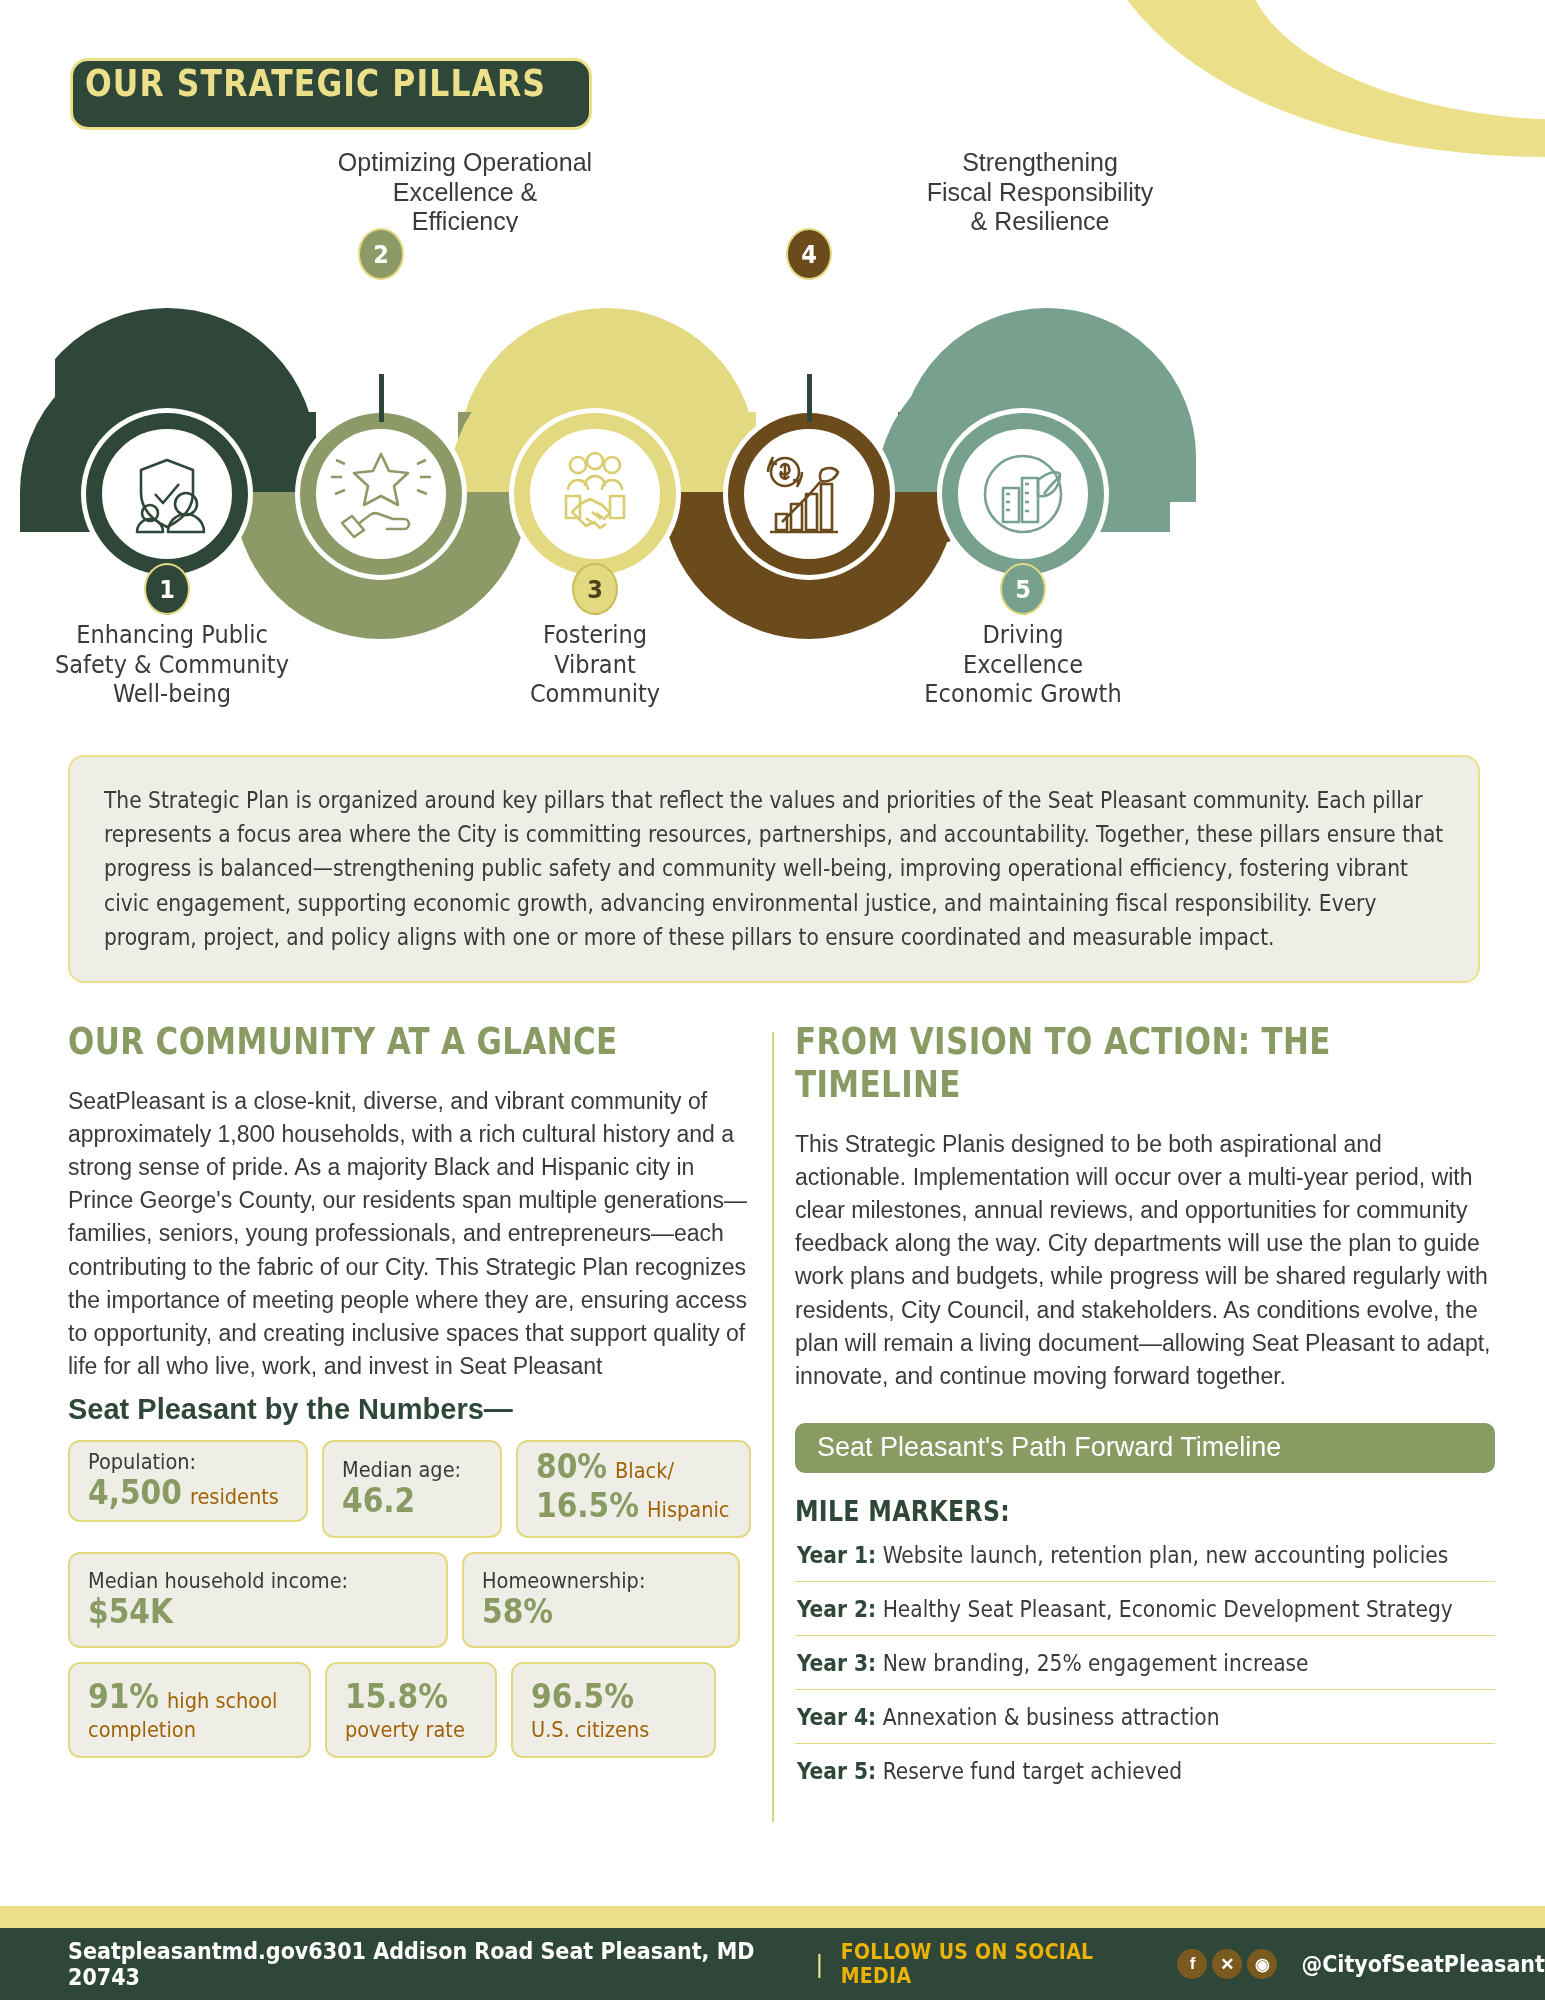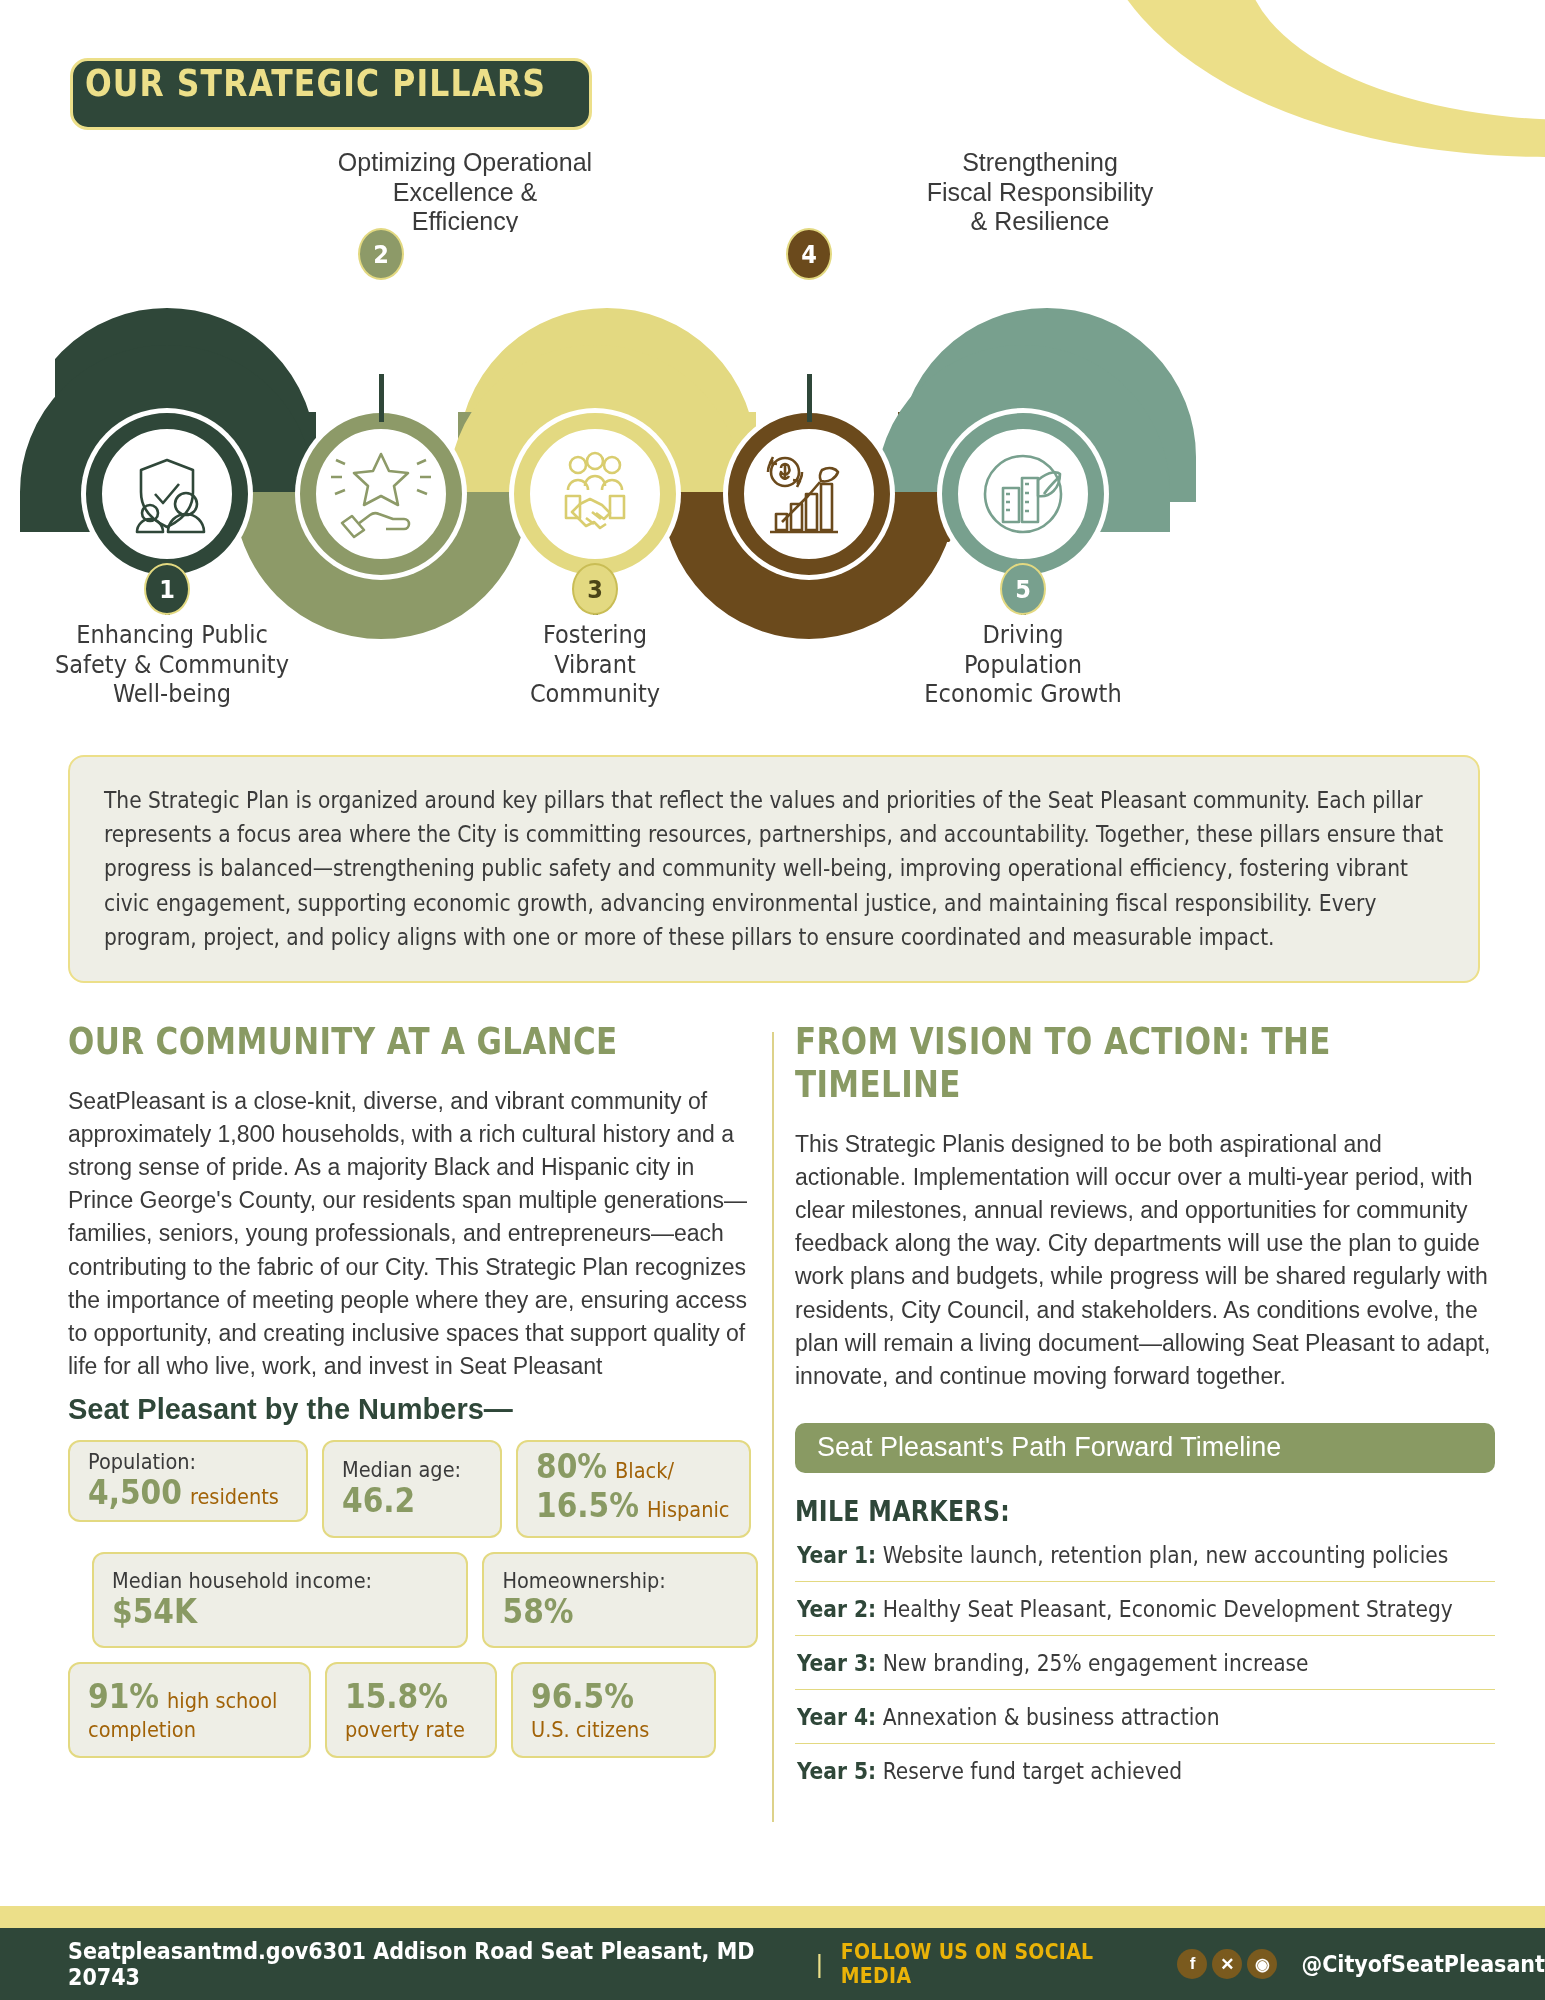--- a/index.html
+++ b/index.html
@@ -476,21 +476,21 @@
       <div>Vibrant</div>
       <div>Community</div>
     </div>
     <div class="pillar-bottom-label" style="left:12px; top:470px; width:320px;">
       <div>Enhancing Public</div>
       <div>Safety &amp; Community</div>
       <div>Well-being</div>
     </div>
     <div class="pillar-bottom-label" style="left:878px; top:470px; width:290px;">
       <div>Driving</div>
-      <div>Population</div>
+      <div>Excellence</div>
       <div>Economic Growth</div>
     </div>
   </div>
 
   <div class="desc-box">
     <p>The Strategic Plan is organized around key pillars that reflect the values and priorities of the Seat Pleasant community. Each pillar represents a focus area where the City is committing resources, partnerships, and accountability. Together, these pillars ensure that progress is balanced—strengthening public safety and community well-being, improving operational efficiency, fostering vibrant civic engagement, supporting economic growth, advancing environmental justice, and maintaining fiscal responsibility. Every program, project, and policy aligns with one or more of these pillars to ensure coordinated and measurable impact.</p>
   </div>
 
   <div class="cols">
     <div class="col-divider"></div>
@@ -518,21 +518,21 @@
             <span class="suffix">Black/</span>
           </div>
           <div class="inline-row">
             <span class="stat-val">16.5%</span>
             <span class="suffix">Hispanic</span>
           </div>
         </div>
       </div>
 
       <div class="stat-row">
-        <div class="stat-card" style="width:380px; height:96px;margin-left:24px;">
+        <div class="stat-card" style="width:380px; height:96px;">
           <div class="stat-lbl">Median household income:</div>
           <div class="stat-val">$54K</div>
         </div>
         <div class="stat-card" style="width:278px; height:96px;">
           <div class="stat-lbl">Homeownership:</div>
           <div class="stat-val">58%</div>
         </div>
       </div>
 
       <div class="stat-row">

